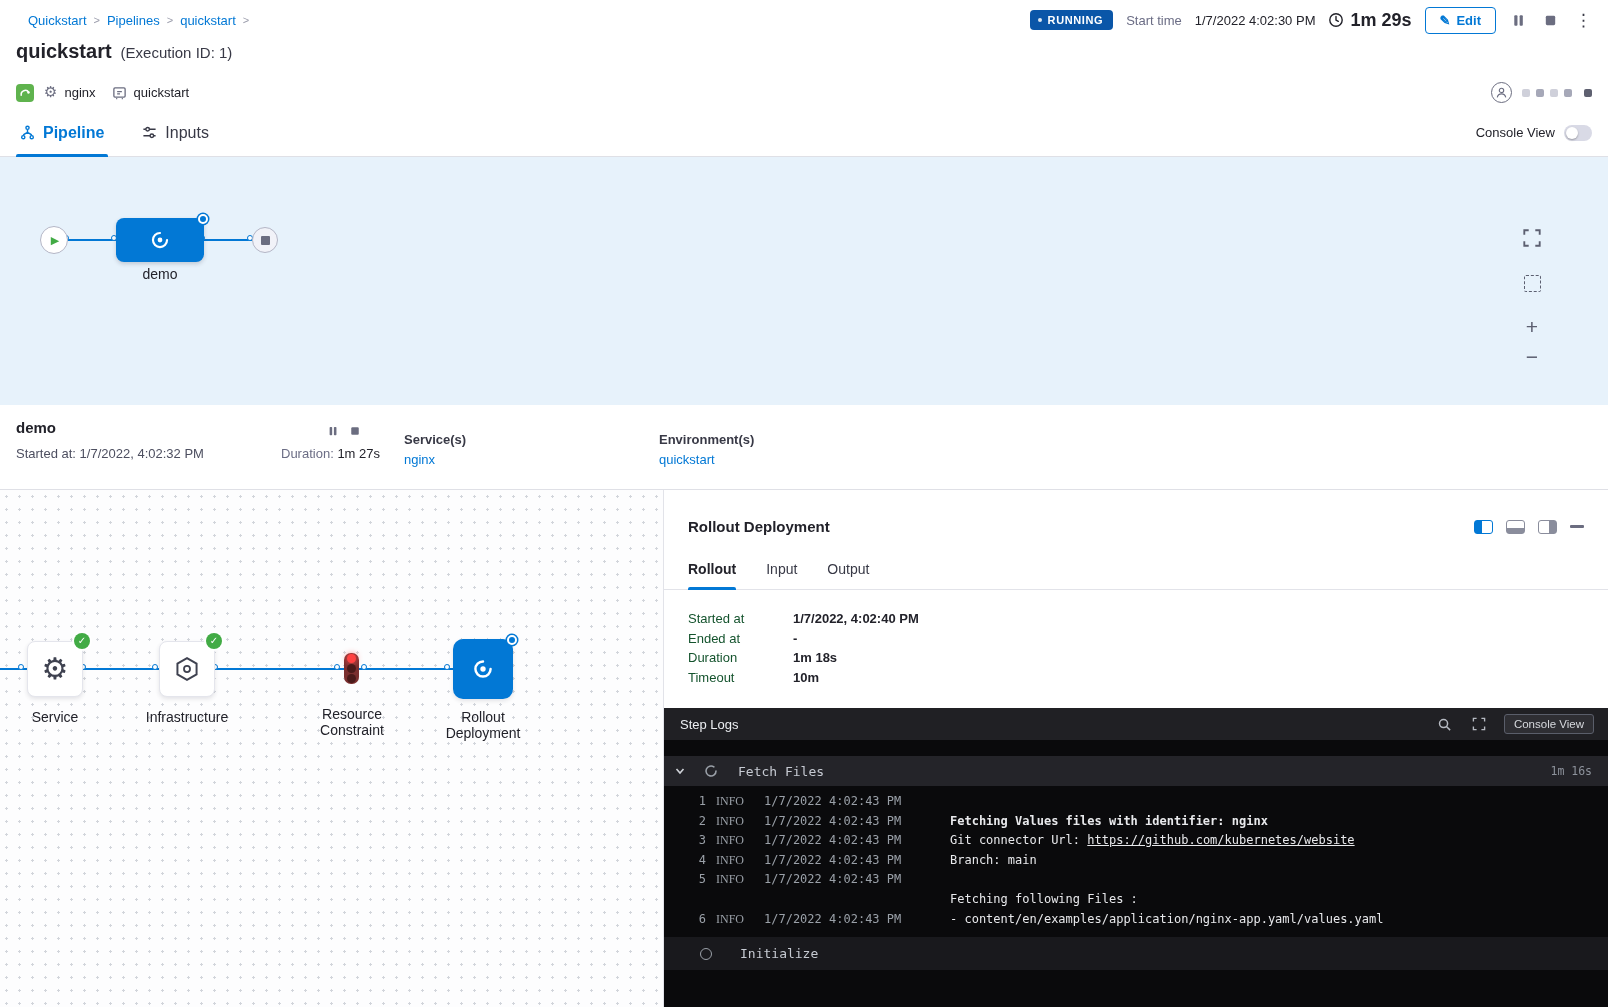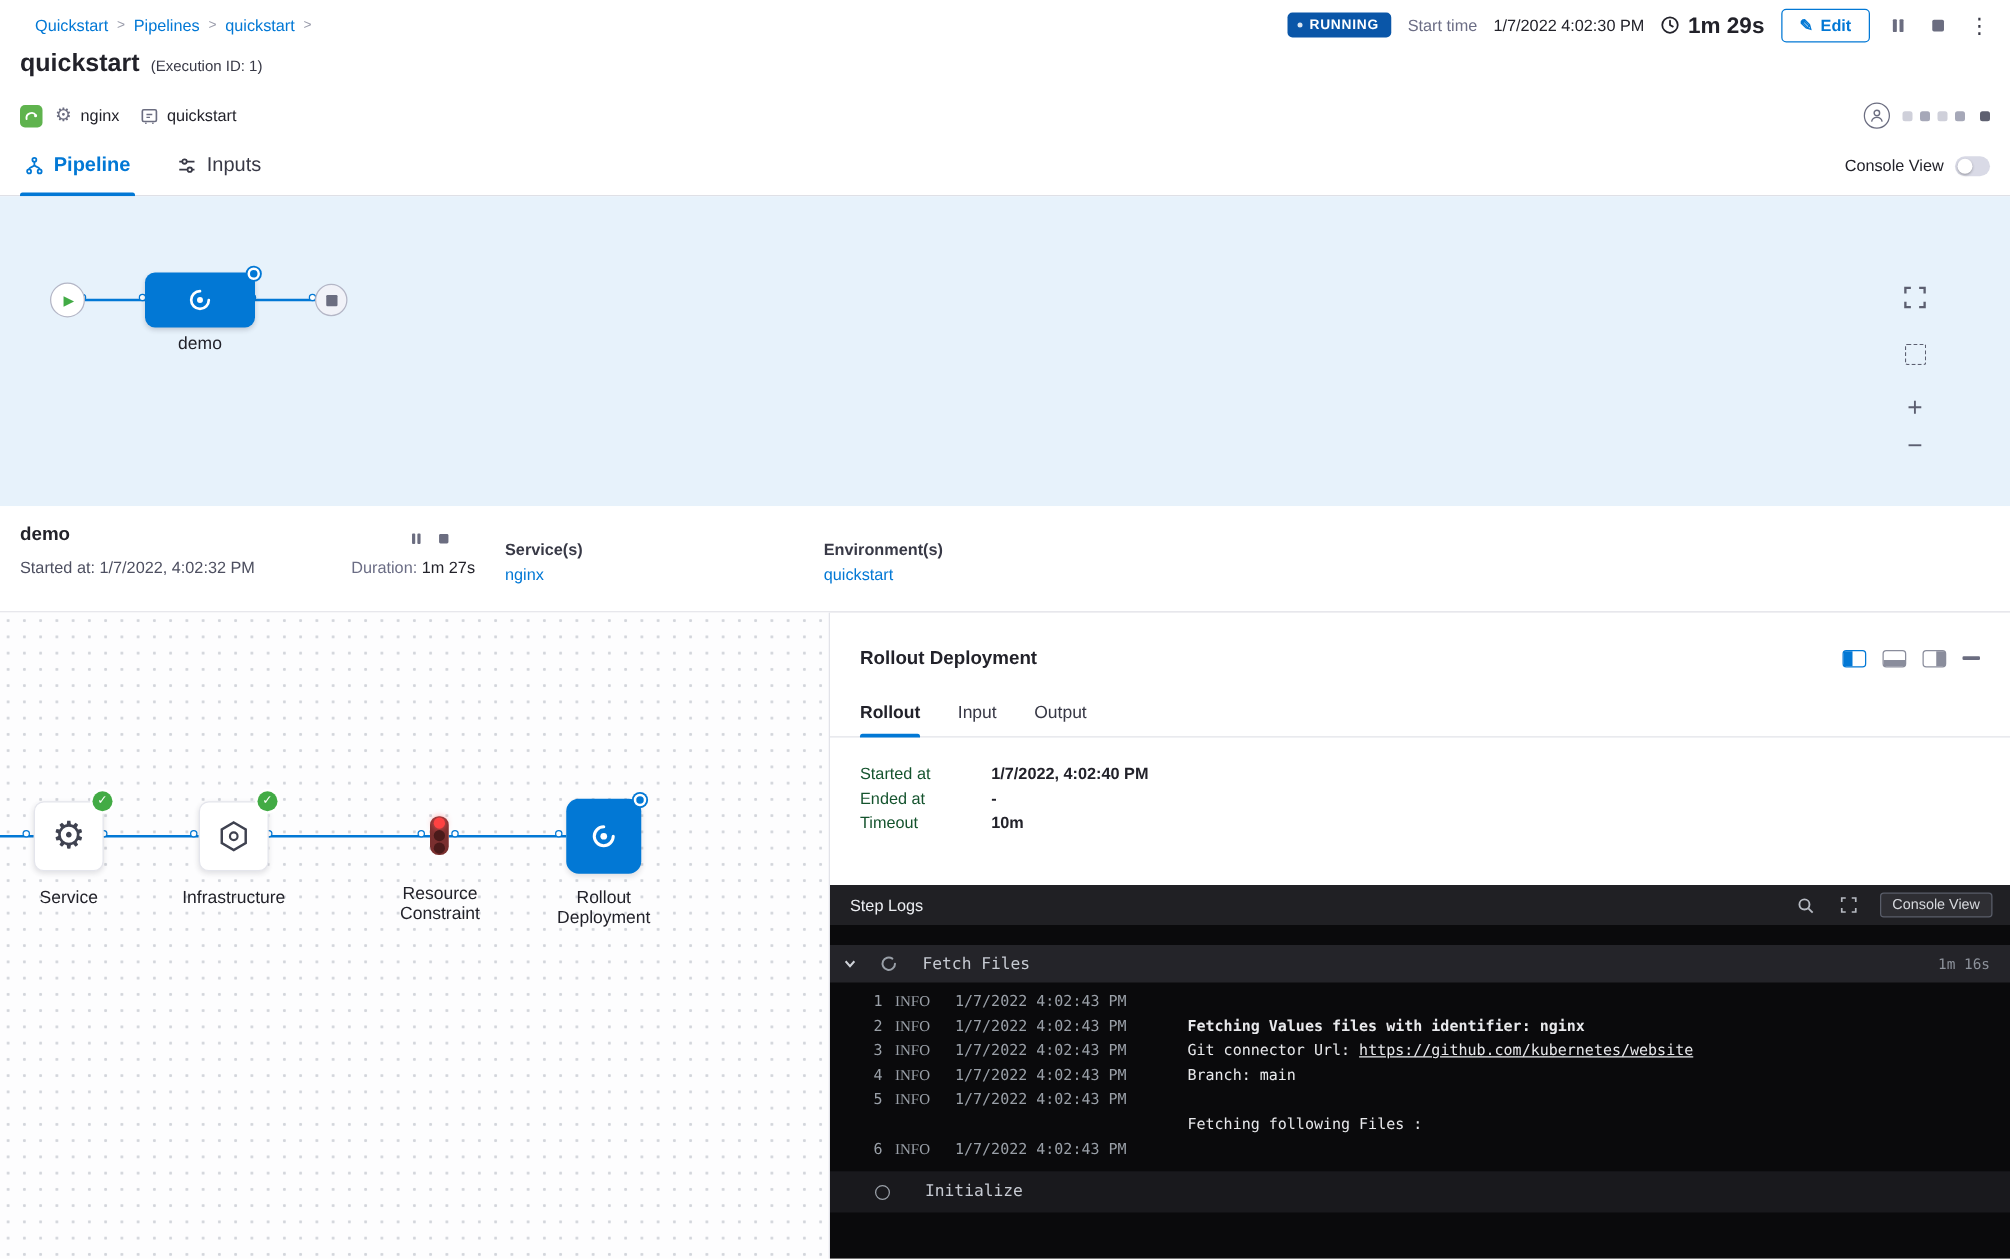--- a/index.html
+++ b/index.html
@@ -26,21 +26,21 @@
   .elapsed { font-size: 18px; font-weight: bold; display: flex; align-items: center; gap: 6px; }
   .edit-btn { display: flex; align-items: center; gap: 6px; border: 1px solid #0278d5;
     color: #0278d5; background: #fff; font-size: 13px; font-weight: bold; padding: 5px 14px;
     border-radius: 4px; cursor: pointer; font-family: inherit; }
   .ic-btn { background: none; border: none; cursor: pointer; display: flex; align-items: center; color: #6b6d80; padding: 2px; }
   .kebab { font-size: 17px; color: #383946; }
 
   
   .title-row { height: 36px; display: flex; align-items: baseline; padding-left: 16px; gap: 9px; }
   .title-row h1 { font-size: 20px; font-weight: bold; }
-  .exec-id { font-size: 12px; color: #383946; }
+  .exec-id { font-size: 15px; color: #383946; }
   .meta-row { height: 33px; display: flex; align-items: center; padding: 0 16px; font-size: 13px; }
   .meta-group { display: flex; align-items: center; gap: 7px; margin-right: 16px; }
   .cd-ic { width: 18px; height: 18px; border-radius: 4px; background: #5fb34e;
     display: flex; align-items: center; justify-content: center; margin-right: 10px; }
   .gear-sm { font-family: "DejaVu Sans", sans-serif; font-size: 15px; color: #6b6d80; line-height: 1; }
   .meta-right { margin-left: auto; display: flex; align-items: center; gap: 6px; }
   .avatar { width: 21px; height: 21px; border: 1.4px solid #6b6d80; border-radius: 50%;
     display: flex; align-items: center; justify-content: center; margin-right: 4px; }
   .sq { width: 8px; height: 8px; border-radius: 2px; }
 
@@ -401,20 +401,24 @@
       <div class="sp-details">
         <div class="detail-row">
           <span class="detail-label">Started at</span>
           <span class="detail-value">1/7/2022, 4:02:40 PM</span>
         </div>
         <div class="detail-row">
           <span class="detail-label">Ended at</span>
           <span class="detail-value">-</span>
         </div>
         <div class="detail-row">
+          <span class="detail-label">Duration</span>
+          <span class="detail-value">1m 18s</span>
+        </div>
+        <div class="detail-row">
           <span class="detail-label">Timeout</span>
           <span class="detail-value">10m</span>
         </div>
       </div>
 
       <div class="sp-logs">
         <div class="logs-header">
           <span class="logs-title">Step Logs</span>
           <span class="logs-actions">
             <span class="ic-btn">
@@ -481,20 +485,21 @@
           <div class="log-line">
             <span class="ln"></span>
               <span class="lvl"></span>
               <span class="lt"></span>
             <span class="lmsg">Fetching following Files :</span>
           </div>
           <div class="log-line">
             <span class="ln">6</span>
             <span class="lvl">INFO</span>
             <span class="lt">1/7/2022 4:02:43 PM</span>
+            <span class="lmsg">- content/en/examples/application/nginx-app.yaml/values.yaml</span>
           </div>
         </div>
 
         <div class="log-section init">
           <span class="init-ring"></span>
           <span>Initialize</span>
         </div>
       </div>
     </div>
   </div>

